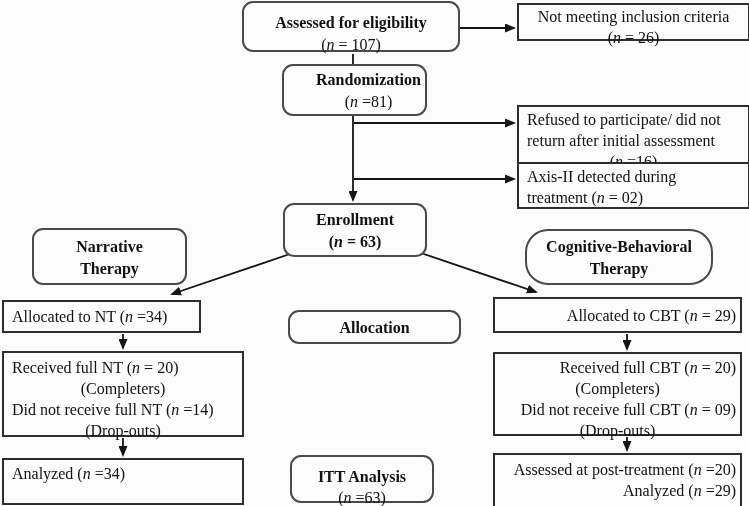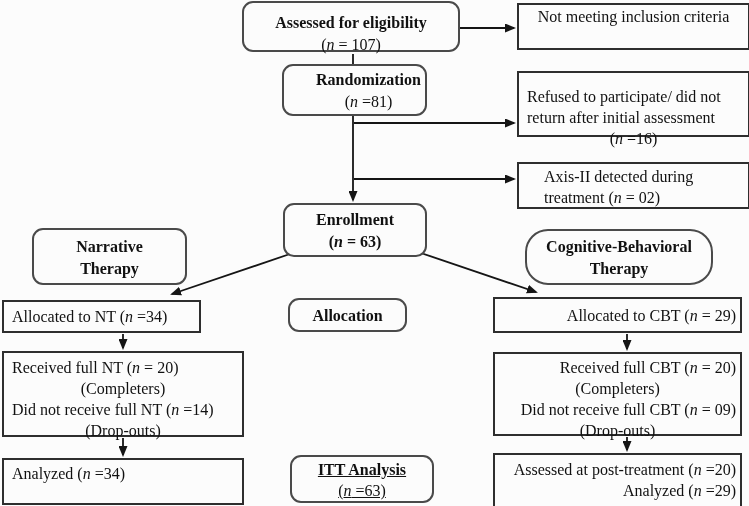--- a/index.html
+++ b/index.html
@@ -18,35 +18,35 @@
   .rect{border:2px solid var(--border-rect);background:var(--bg);}
   .b{font-weight:bold;}
   .left{text-align:left;}
   .pad8{padding-left:8px;padding-right:4px;}
   .pad11{padding-left:11px;padding-right:4px;text-align:right;}
   .vcenter{display:flex;flex-direction:column;justify-content:center;}
   i{font-style:italic;}
 
   
   #assessed      {left:242px;top:1px;  width:218px;height:51px;padding-top:9px;line-height:22px;}
-  #not-meeting   {left:517px;top:3px;  width:233px;height:47px;padding-top:1px;}
+  #not-meeting   {left:517px;top:3px;  width:233px;height:38px;padding-top:1px;}
   #randomization {left:282px;top:64px; width:145px;height:52px;padding-top:3px;line-height:22px;padding-left:28px;}
-  #refused       {left:517px;top:71px; width:233px;height:66px;padding-top:13px;}
-  #axis2         {left:517px;top:162px;width:233px;height:47px;padding-top:2px;padding-left:17px;}
+  #refused       {left:517px;top:105px; width:233px;height:66px;padding-top:2px;}
+  #axis2         {left:517px;top:162px;width:233px;height:47px;padding-top:2px;}
   #enrollment    {left:283px;top:203px;width:144px;height:54px;padding-top:4px;line-height:22px;}
   #narrative     {left:32px; top:228px;width:155px;height:57px;padding-top:6px;line-height:22px;}
   #cbt-label     {left:525px;top:229px;width:188px;height:56px;padding-top:5px;line-height:22px;border-radius:23px;}
   #alloc-nt      {left:2px;  top:300px;width:199px;height:33px;}
-  #allocation    {left:288px;top:298px;width:119px;height:34px;}
+  #allocation    {left:288px;top:310px;width:173px;height:34px;}
   #alloc-cbt     {left:493px;top:297px;width:249px;height:36px;}
   #received-nt   {left:2px;  top:351px;width:242px;height:86px;padding-top:4px;}
   #treatment     {left:288px;top:370px;width:147px;height:35px;}
   #received-cbt  {left:493px;top:352px;width:249px;height:84px;padding-top:3px;}
   #assessed-nt   {left:2px;  top:458px;width:242px;height:47px;padding-top:3px;}
-  #itt           {left:290px;top:455px;width:144px;height:48px;padding-top:2px;line-height:21px;text-decoration:underline;}
+  #itt           {left:290px;top:455px;width:144px;height:48px;padding-top:9px;line-height:21px;}
   #assessed-cbt  {left:493px;top:453px;width:249px;height:56px;padding-top:4px;}
 
   #arrows{position:absolute;left:0;top:0;width:749px;height:506px;pointer-events:none;}
   #arrows line, #arrows path.conn{stroke:var(--arrow);stroke-width:1.8;fill:none;}
 </style>
 </head>
 <body>
 
 <div id="canvas">
 
@@ -69,20 +69,21 @@
     <line x1="627" y1="437" x2="627" y2="450" marker-end="url(#ah)"></line>
   </svg>
 
   <div id="assessed" class="box rounded">
     <div class="b">Assessed for eligibility</div>
     <div>(<i>n</i> = 107)</div>
   </div>
 
   <div id="not-meeting" class="box rect">
     <div>Not meeting inclusion criteria</div>
+    <div>(<i>n</i> = 26)</div>
   </div>
 
   <div id="randomization" class="box rounded">
     <div class="b">Randomization</div>
     <div>(<i>n</i> =81)</div>
   </div>
 
   <div id="refused" class="box rect">
     <div class="left pad8">Refused to participate/ did not</div>
     <div class="left pad8">return after initial assessment</div>

